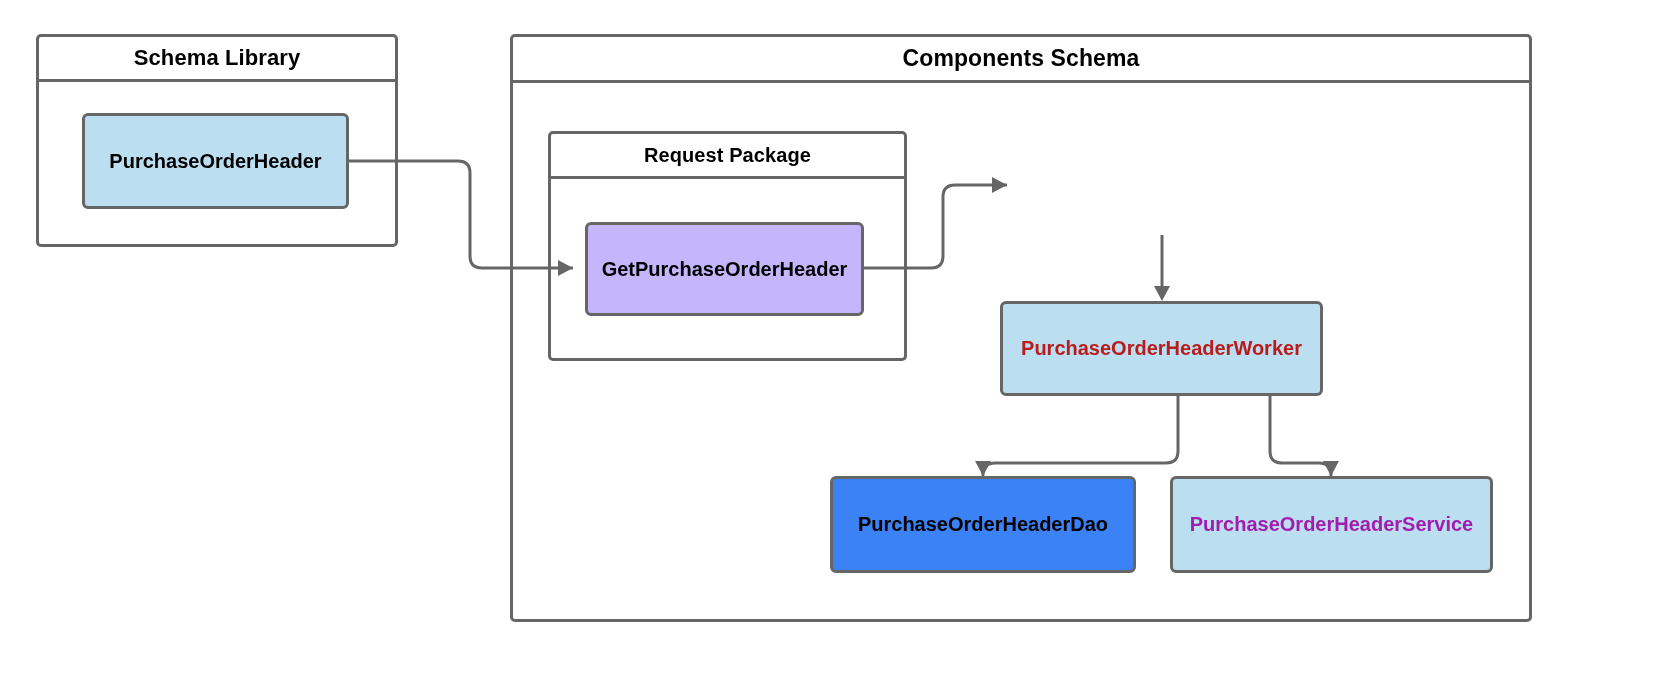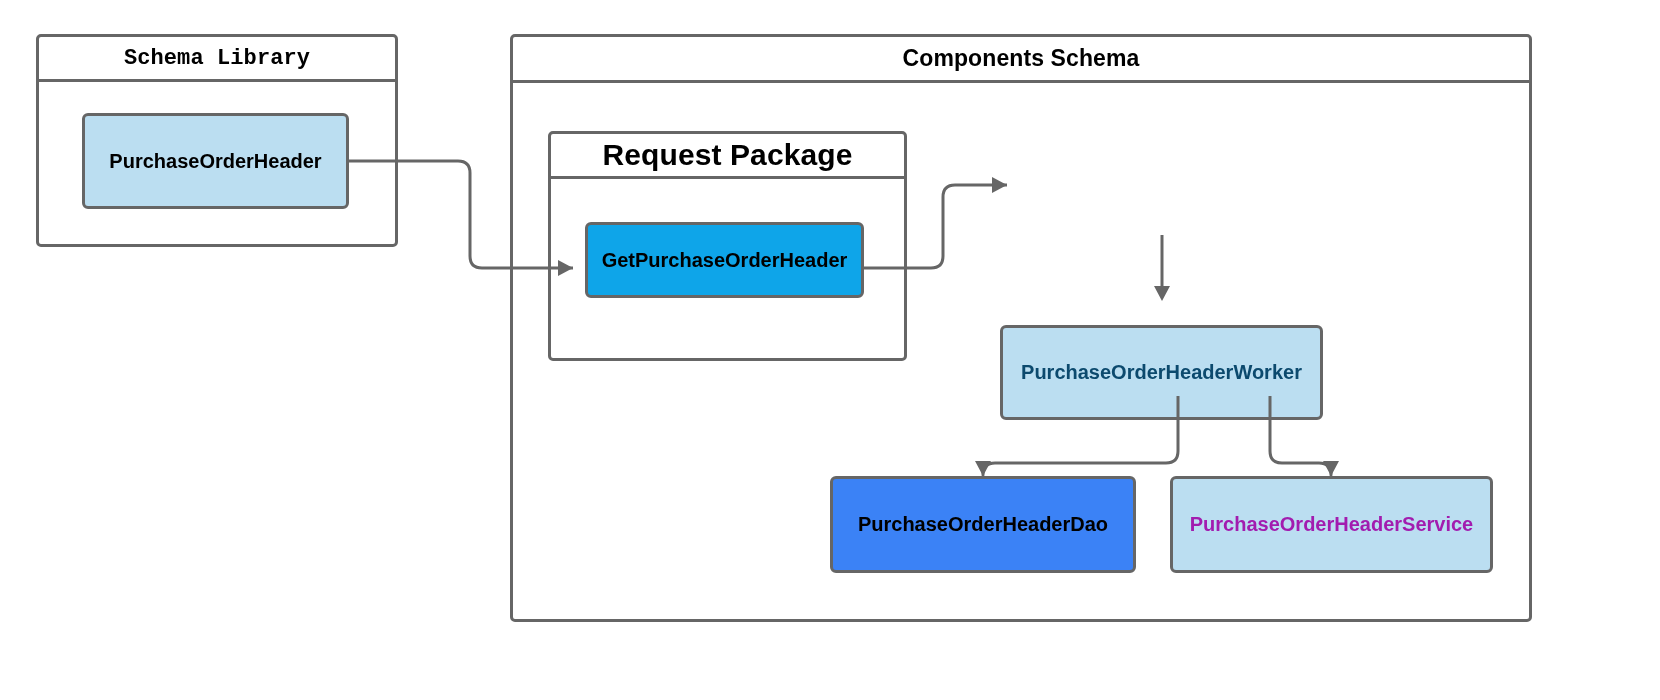--- a/index.html
+++ b/index.html
@@ -86,37 +86,37 @@
     fill: #666666;
     stroke: none;
   }
 </style>
 </head>
 <body>
 
 <div id="canvas">
 
   <div class="package" id="pkg-schema-library" style="left: 36px; top: 34px; width: 362px; height: 213px;">
-    <div class="package-title" style="height: 45px; font-size: 22px; font-family: Liberation Mono, monospace;">Schema Library</div>
+    <div class="package-title" style="height: 45px; font-size: 22px;">Schema Library</div>
     <div class="package-body" style="top: 45px;"></div>
   </div>
 
   <div class="package" id="pkg-components-library" style="left: 510px; top: 34px; width: 1022px; height: 588px;">
     <div class="package-title" style="height: 46px; font-size: 23px;">Components Schema</div>
     <div class="package-body" style="top: 46px;"></div>
   </div>
 
   <div class="package" id="pkg-request-package" style="left: 548px; top: 131px; width: 359px; height: 230px;">
-    <div class="package-title" style="height: 45px; font-size: 30px;">Request Package</div>
+    <div class="package-title" style="height: 45px; font-size: 20px;">Request Package</div>
     <div class="package-body" style="top: 45px;"></div>
   </div>
 
   <div class="node" id="node-purchase-order-header" style="left: 82px; top: 113px; width: 267px; height: 96px; font-size: 20px; background: rgb(187, 222, 241); border-color: rgb(102, 102, 102); color: rgb(0, 0, 0);">PurchaseOrderHeader</div>
-  <div class="node" id="node-get-purchase-order-header" style="left: 585px; top: 222px; width: 279px; height: 76px; font-size: 20px; background: #0ea5e9; border-color: rgb(102, 102, 102); color: rgb(0, 0, 0);">GetPurchaseOrderHeader</div>
-  <div class="node" id="node-purchase-order-header-worker" style="left: 1000px; top: 301px; width: 323px; height: 95px; font-size: 20px; background: rgb(187, 222, 241); border-color: rgb(102, 102, 102); color: #0c4a6e; margin-top: 24px;">PurchaseOrderHeaderWorker</div>
+  <div class="node" id="node-get-purchase-order-header" style="left: 585px; top: 222px; width: 279px; height: 94px; font-size: 20px; background: #c4b5fd; border-color: rgb(102, 102, 102); color: rgb(0, 0, 0);">GetPurchaseOrderHeader</div>
+  <div class="node" id="node-purchase-order-header-worker" style="left: 1000px; top: 301px; width: 323px; height: 95px; font-size: 20px; background: rgb(187, 222, 241); border-color: rgb(102, 102, 102); color: #b91c1c;">PurchaseOrderHeaderWorker</div>
   <div class="node" id="node-purchase-order-header-dao" style="left: 830px; top: 476px; width: 306px; height: 97px; font-size: 20px; background: #3b82f6; border-color: rgb(102, 102, 102); color: rgb(0, 0, 0);">PurchaseOrderHeaderDao</div>
   <div class="node" id="node-purchase-order-header-service" style="left: 1170px; top: 476px; width: 323px; height: 97px; font-size: 20px; background: rgb(187, 222, 241); border-color: rgb(102, 102, 102); color: #a21caf;">PurchaseOrderHeaderService</div>
 
   <svg id="edges" viewBox="0 0 1660 700" xmlns="http://www.w3.org/2000/svg">
       <g>
         <path d="M 349 161 L 458 161 Q 470 161 470 173 L 470 256 Q 470 268 482 268 L 573 268" stroke="#666666"></path>
         <polygon points="573,268 558,260 558,276" class="arrowhead" fill="#666666"></polygon>
       </g>
       <g>
         <path d="M 864 268 L 931 268 Q 943 268 943 256 L 943 197 Q 943 185 955 185 L 1007 185" stroke="#666666"></path>

